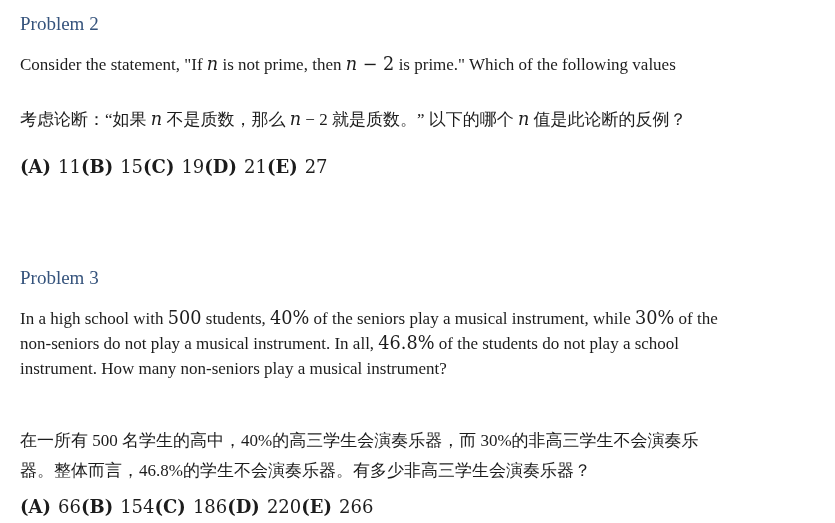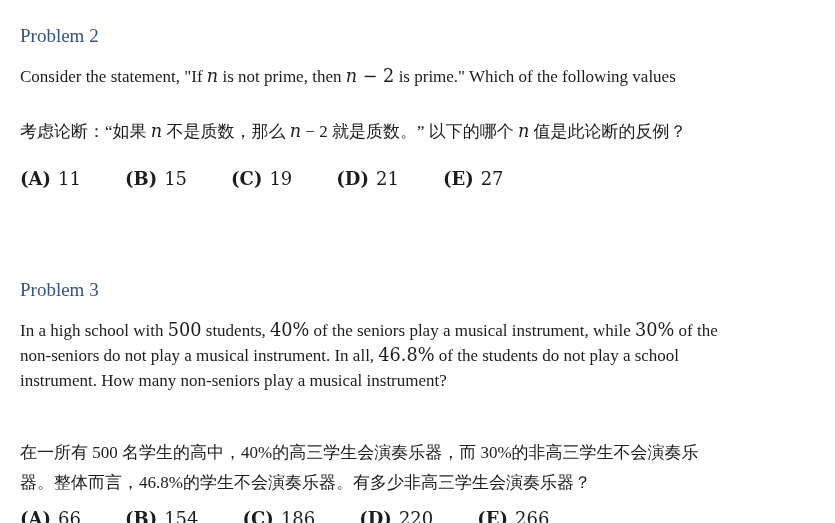--- a/index.html
+++ b/index.html
@@ -10,21 +10,21 @@
     font-family: "Liberation Serif", serif;
     color: #1c1c1c;
   }
   .page { padding: 13px 20px 0 20px; }
 
   .problem-title {
     font-family: "Liberation Serif", serif;
     font-weight: 400;
     font-size: 19px;
     line-height: 22px;
-    margin: 12px 0 17px 0;
+    margin: 0 0 17px 0;
     color: #35537c;
   }
   .p2 { margin-bottom: 87px; }
 
   .en-block { margin: 0 0 27px 0; }
   .p3 .en-block { margin-bottom: 13px; }
   .en-block p {
     margin: 0;
     font-size: 17px;
     line-height: 25px;
@@ -45,21 +45,20 @@
     font-style: italic;
     font-size: 1.04em;
   }
   .mnum {
     font-family: "DejaVu Serif", serif;
     font-size: 1.04em;
   }
 
   .options {
     display: flex;
-    gap: 44px;
     font-size: 18px;
     line-height: 26px;
     font-family: "DejaVu Serif", serif;
   }
   .option { white-space: nowrap; }
   .opt-label { font-weight: bold; margin-right: 7px; }
   .opt-value { font-weight: normal; }
 </style>
 </head>
 <body>

